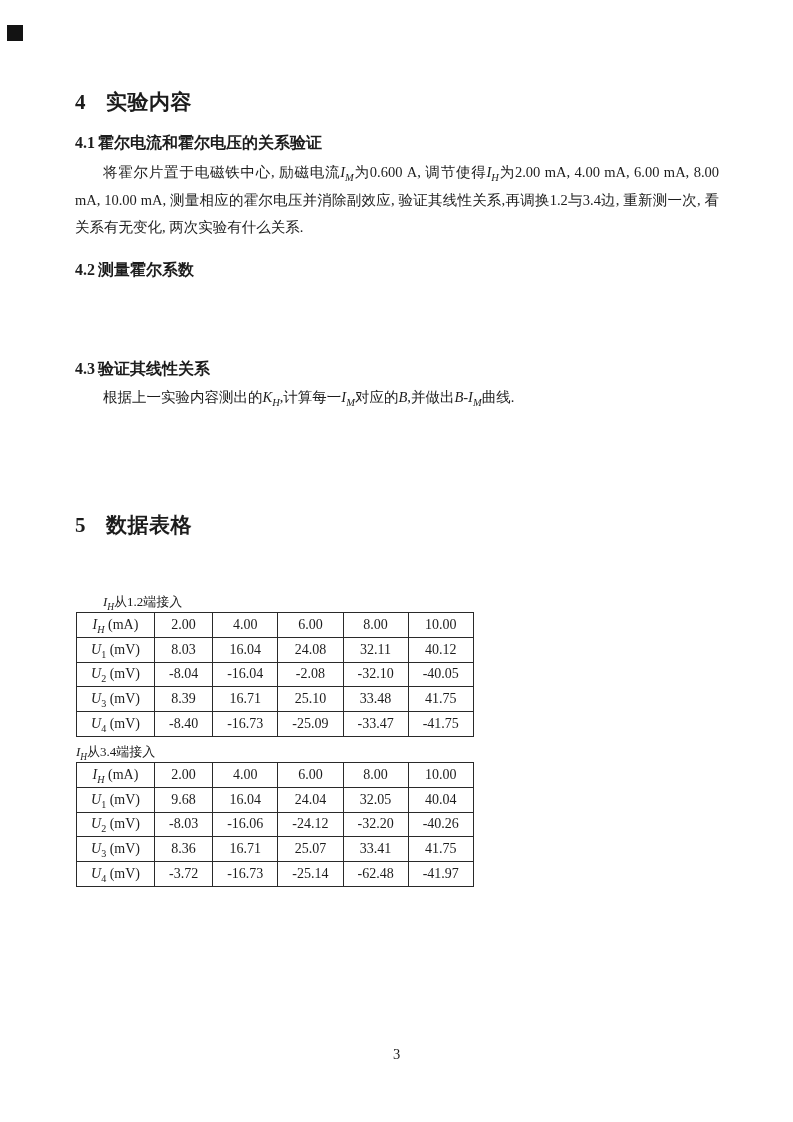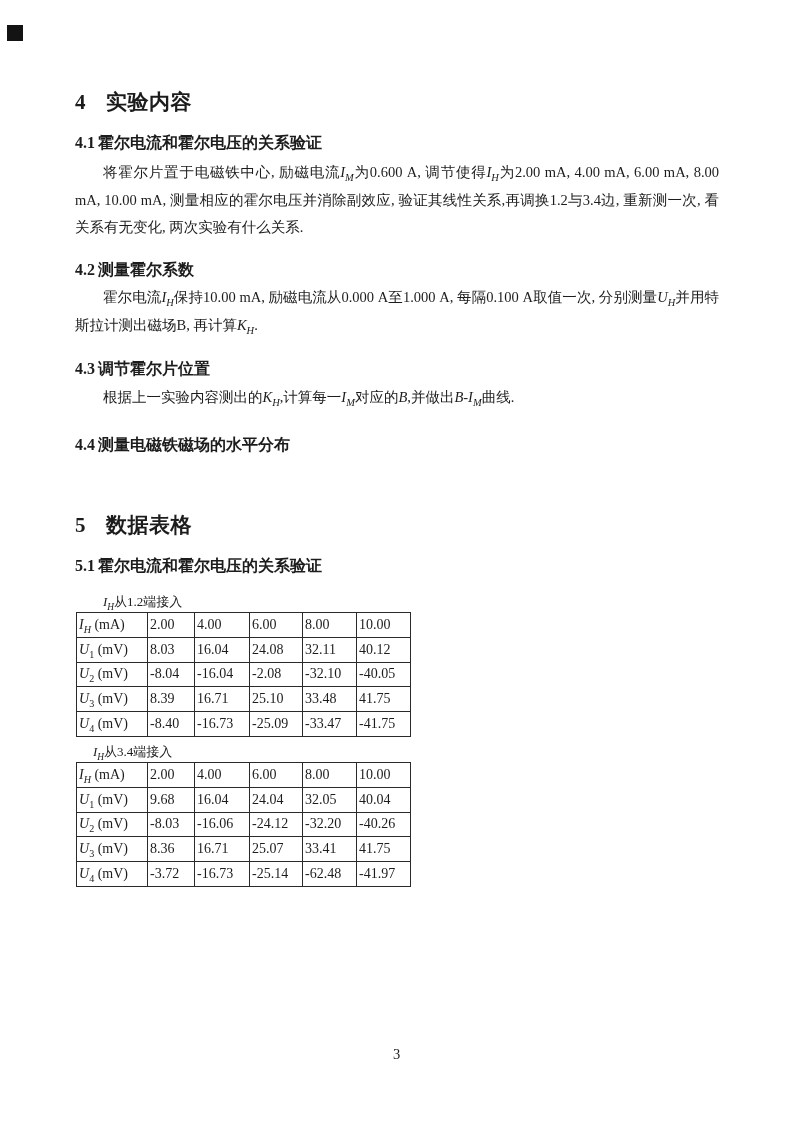--- a/index.html
+++ b/index.html
@@ -57,21 +57,22 @@
   .data-table {
     position: absolute;
     left: 76px;
     border-collapse: collapse;
     table-layout: fixed;
     font-size: 14px;
   }
   .data-table td {
     border: 1px solid #2a2a2a;
     height: 23.8px;
-    padding: 0 2px;
+    text-align: center;
+    padding: 0 14px;
     overflow: hidden;
     white-space: nowrap;
   }
   .data-table col.c-label { width: 71px; }
   .data-table col.c1 { width: 47px; }
   .data-table col.c2 { width: 55px; }
   .data-table col.c3 { width: 53px; }
   .data-table col.c4 { width: 54px; }
   .data-table col.c5 { width: 54px; }
   .page-number {
@@ -96,40 +97,33 @@
   <div class="h2" style="top:133px">
     <span class="hnum">4.1</span><span class="htitle">霍尔电流和霍尔电压的关系验证</span>
   </div>
 
   <p class="body-par" style="top:159px"><span class="seg-p">将霍尔片置于电磁铁中心, 励磁电流</span><span class="seg-v">I</span><sub class="seg-b">M</sub><span class="seg-p">为0.600 A, 调节使得</span><span class="seg-v">I</span><sub class="seg-b">H</sub><span class="seg-p">为2.00 mA, 4.00 mA, 6.00 mA, 8.00 mA, 10.00 mA, 测量相应的霍尔电压并消除副效应, 验证其线性关系,再调换1.2与3.4边, 重新测一次, 看关系有无变化, 两次实验有什么关系.</span></p>
 
   <div class="h2" style="top:260px">
     <span class="hnum">4.2</span><span class="htitle">测量霍尔系数</span>
   </div>
 
-  <p class="body-par" style="top:284px"><span class="seg-p">霍尔电流</span><span class="seg-v">I</span><sub class="seg-b">H</sub><span class="seg-p">保持10.00 mA, 励磁电流从0.000 A至1.000 A, 每隔0.100 A取值一次, 分别测量</span><span class="seg-v">U</span><sub class="seg-b">H</sub><span class="seg-p">并用特斯拉计测出磁场B, 再计算</span><span class="seg-v">K</span><sub class="seg-b">H</sub><span class="seg-p">.</span></p>
 
   <div class="h2" style="top:359px">
-    <span class="hnum">4.3</span><span class="htitle">调节霍尔片位置</span>
+    <span class="hnum">4.3</span><span class="htitle">验证其线性关系</span>
   </div>
 
   <p class="body-par" style="top:384px"><span class="seg-p">根据上一实验内容测出的</span><span class="seg-v">K</span><sub class="seg-b">H</sub><span class="seg-p">,计算每一</span><span class="seg-v">I</span><sub class="seg-b">M</sub><span class="seg-p">对应的</span><span class="seg-v">B</span><span class="seg-p">,并做出</span><span class="seg-v">B</span><span class="seg-p">-</span><span class="seg-v">I</span><sub class="seg-b">M</sub><span class="seg-p">曲线.</span></p>
 
-  <div class="h2" style="top:435px">
-    <span class="hnum">4.4</span><span class="htitle">测量电磁铁磁场的水平分布</span>
-  </div>
 
 
   <div class="h1" style="top:511px">
     <span class="hnum">5</span><span class="htitle">数据表格</span>
   </div>
 
-  <div class="h2" style="top:556px">
-    <span class="hnum">5.1</span><span class="htitle">霍尔电流和霍尔电压的关系验证</span>
-  </div>
 
   <div class="tbl-caption" style="top:593px; left:103px"><span class="seg-v">I</span><sub class="seg-b">H</sub><span class="seg-p">从1.2端接入</span></div>
 
   <table class="data-table" style="top:612px" data-table="tables.0">
     <colgroup>
       <col class="c-label">
         <col class="c1">
         <col class="c2">
         <col class="c3">
         <col class="c4">
@@ -172,21 +166,21 @@
           <td class="lbl"><span class="seg-v">U</span><sub class="seg-bn">4</sub><span class="seg-p"> (mV)</span></td>
           <td>-8.40</td>
           <td>-16.73</td>
           <td>-25.09</td>
           <td>-33.47</td>
           <td>-41.75</td>
         </tr>
       </tbody>
   </table>
 
-  <div class="tbl-caption" style="top:743px; left:93px"><span class="seg-v">I</span><sub class="seg-b">H</sub><span class="seg-p">从3.4端接入</span></div>
+  <div class="tbl-caption" style="top:743px; left:76px"><span class="seg-v">I</span><sub class="seg-b">H</sub><span class="seg-p">从3.4端接入</span></div>
 
   <table class="data-table" style="top:762px" data-table="tables.1">
     <colgroup>
       <col class="c-label">
         <col class="c1">
         <col class="c2">
         <col class="c3">
         <col class="c4">
         <col class="c5">
     </colgroup>

